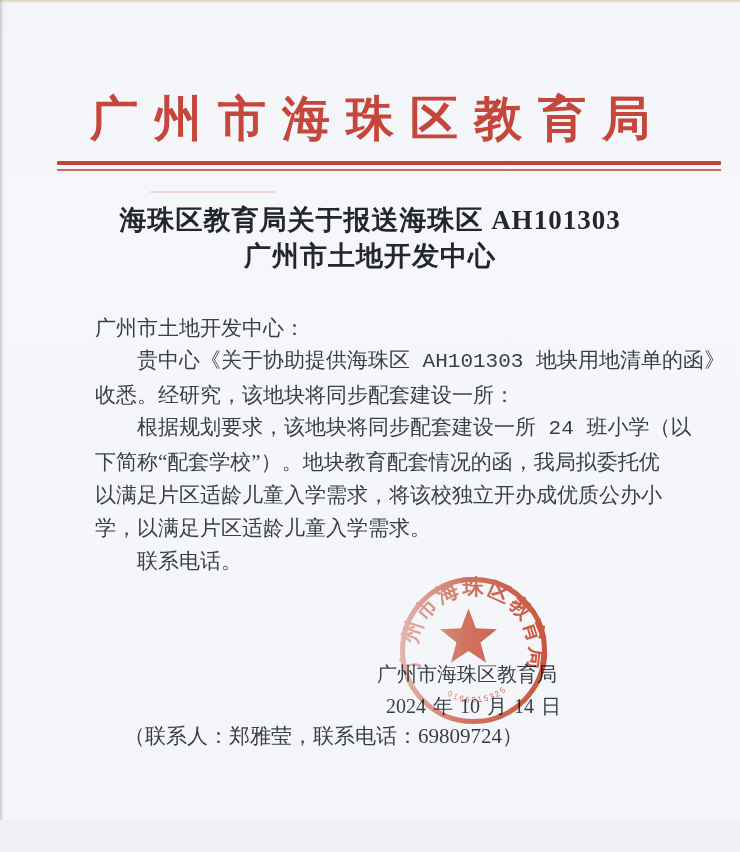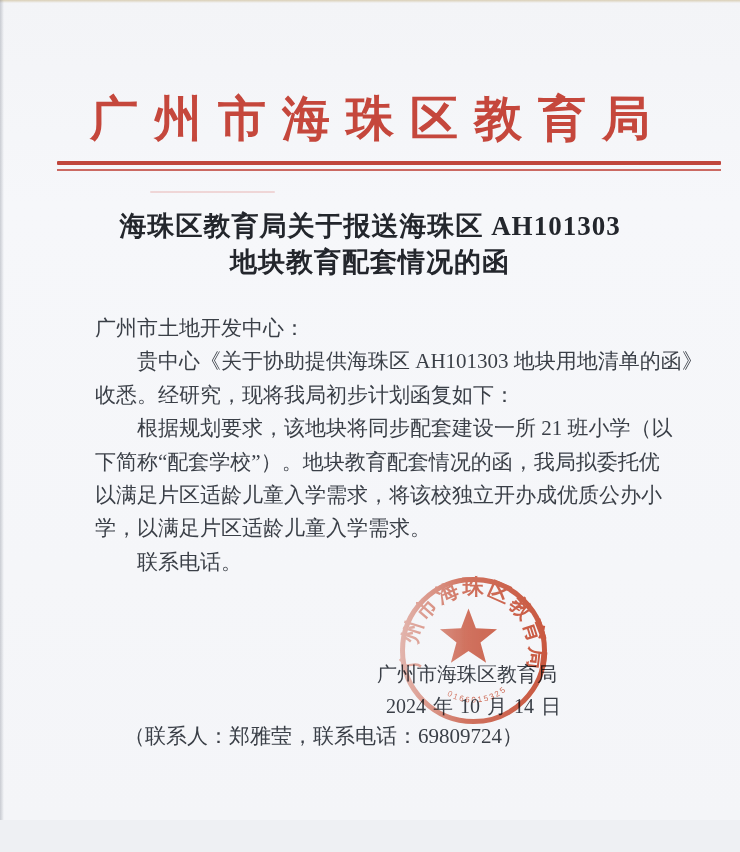--- a/index.html
+++ b/index.html
@@ -25,28 +25,27 @@
   .rule-thick{position:absolute;left:57px;top:161px;width:664px;height:4px;
     background:var(--divider,#c0463c);border-radius:1px;}
   .rule-thin{position:absolute;left:57px;top:169px;width:664px;height:2px;
     background:var(--divider,#c0463c);opacity:.8;}
   .smudge{position:absolute;left:150px;top:191px;width:125px;height:2px;
     background:rgba(228,160,158,.38);border-radius:2px;}
   .title{
     position:absolute;top:202px;left:0;right:0;text-align:center;
     font-size:27px;line-height:36px;font-weight:bold;color:var(--ink-title,#23262c);
     letter-spacing:1px;
-    margin-top:6px;
   }
   .letter-body{
     position:absolute;left:95px;top:312px;width:558px;
     font-size:21px;line-height:33.4px;color:var(--ink,#3a3f47);
   }
   .letter-body .line{white-space:nowrap;}
-  .letter-body .line.indent{text-indent:42px;}
+  .letter-body .line.indent{text-indent:42px;font-family:Liberation Mono, monospace;}
   .sig-agency{position:absolute;left:377px;top:661px;font-size:20px;
     color:var(--ink,#3a3f47);white-space:nowrap;}
   .sig-date{position:absolute;left:386px;top:693px;font-size:20px;word-spacing:2px;
     color:var(--ink,#3a3f47);white-space:nowrap;}
   .contact{position:absolute;left:124px;top:722px;font-size:21px;
     color:var(--ink,#3a3f47);white-space:nowrap;}
   .seal{
     position:absolute;left:397px;top:574px;width:153px;height:153px;
     mix-blend-mode:multiply;opacity:.92;
   }
@@ -70,32 +69,32 @@
   <div class="edge-left"></div>
 
   <div class="letterhead">广州市海珠区教育局</div>
 
   <div class="rule-thick"></div>
   <div class="rule-thin"></div>
   <div class="smudge"></div>
 
   <div class="title">
     <div>海珠区教育局关于报送海珠区 AH101303</div>
-    <div>地块教育配套情况的函</div>
+    <div>广州市土地开发中心</div>
   </div>
 
   <div class="letter-body">
 
       <div class="line">广州市土地开发中心：</div>
 
       <div class="line indent">贵中心《关于协助提供海珠区 AH101303 地块用地清单的函》</div>
 
-      <div class="line">收悉。经研究，现将我局初步计划函复如下：</div>
+      <div class="line">收悉。经研究，该地块将同步配套建设一所：</div>
 
-      <div class="line indent">根据规划要求，该地块将同步配套建设一所 21 班小学（以</div>
+      <div class="line indent">根据规划要求，该地块将同步配套建设一所 24 班小学（以</div>
 
       <div class="line">下简称“配套学校”）。地块教育配套情况的函，我局拟委托优</div>
 
       <div class="line">以满足片区适龄儿童入学需求，将该校独立开办成优质公办小</div>
 
       <div class="line">学，以满足片区适龄儿童入学需求。</div>
 
       <div class="line indent">联系电话。</div>
     </div>
 

